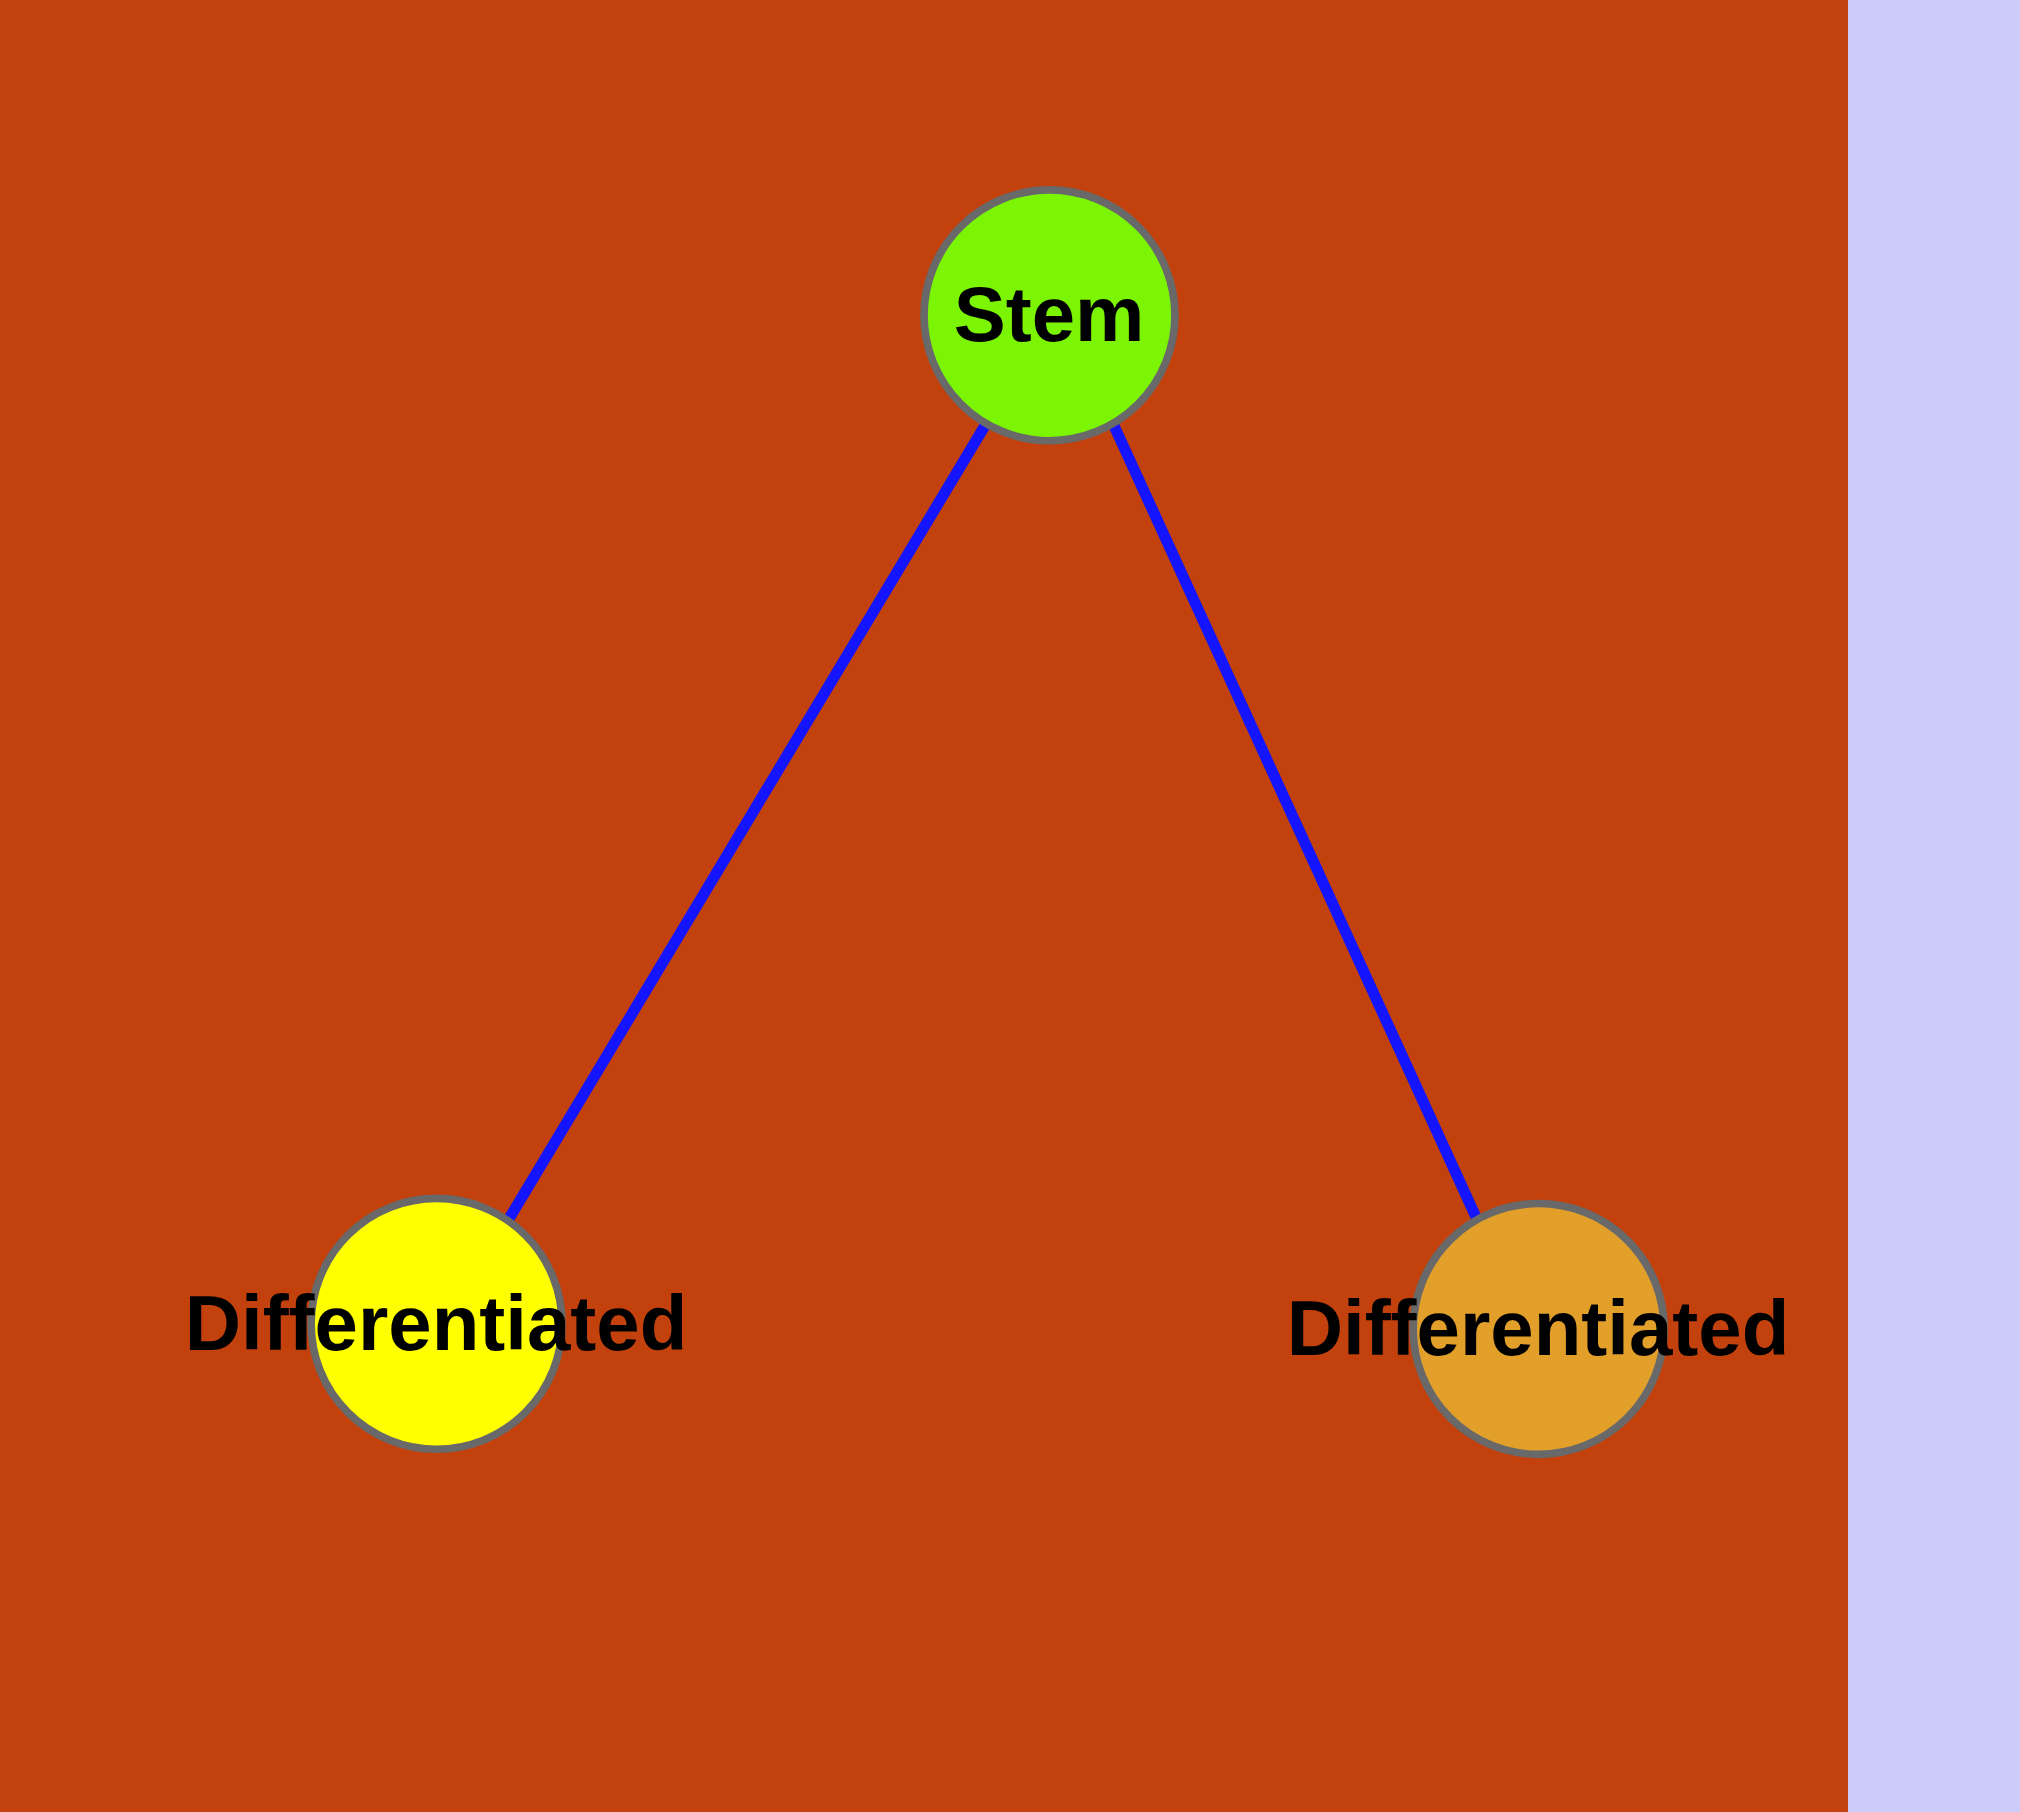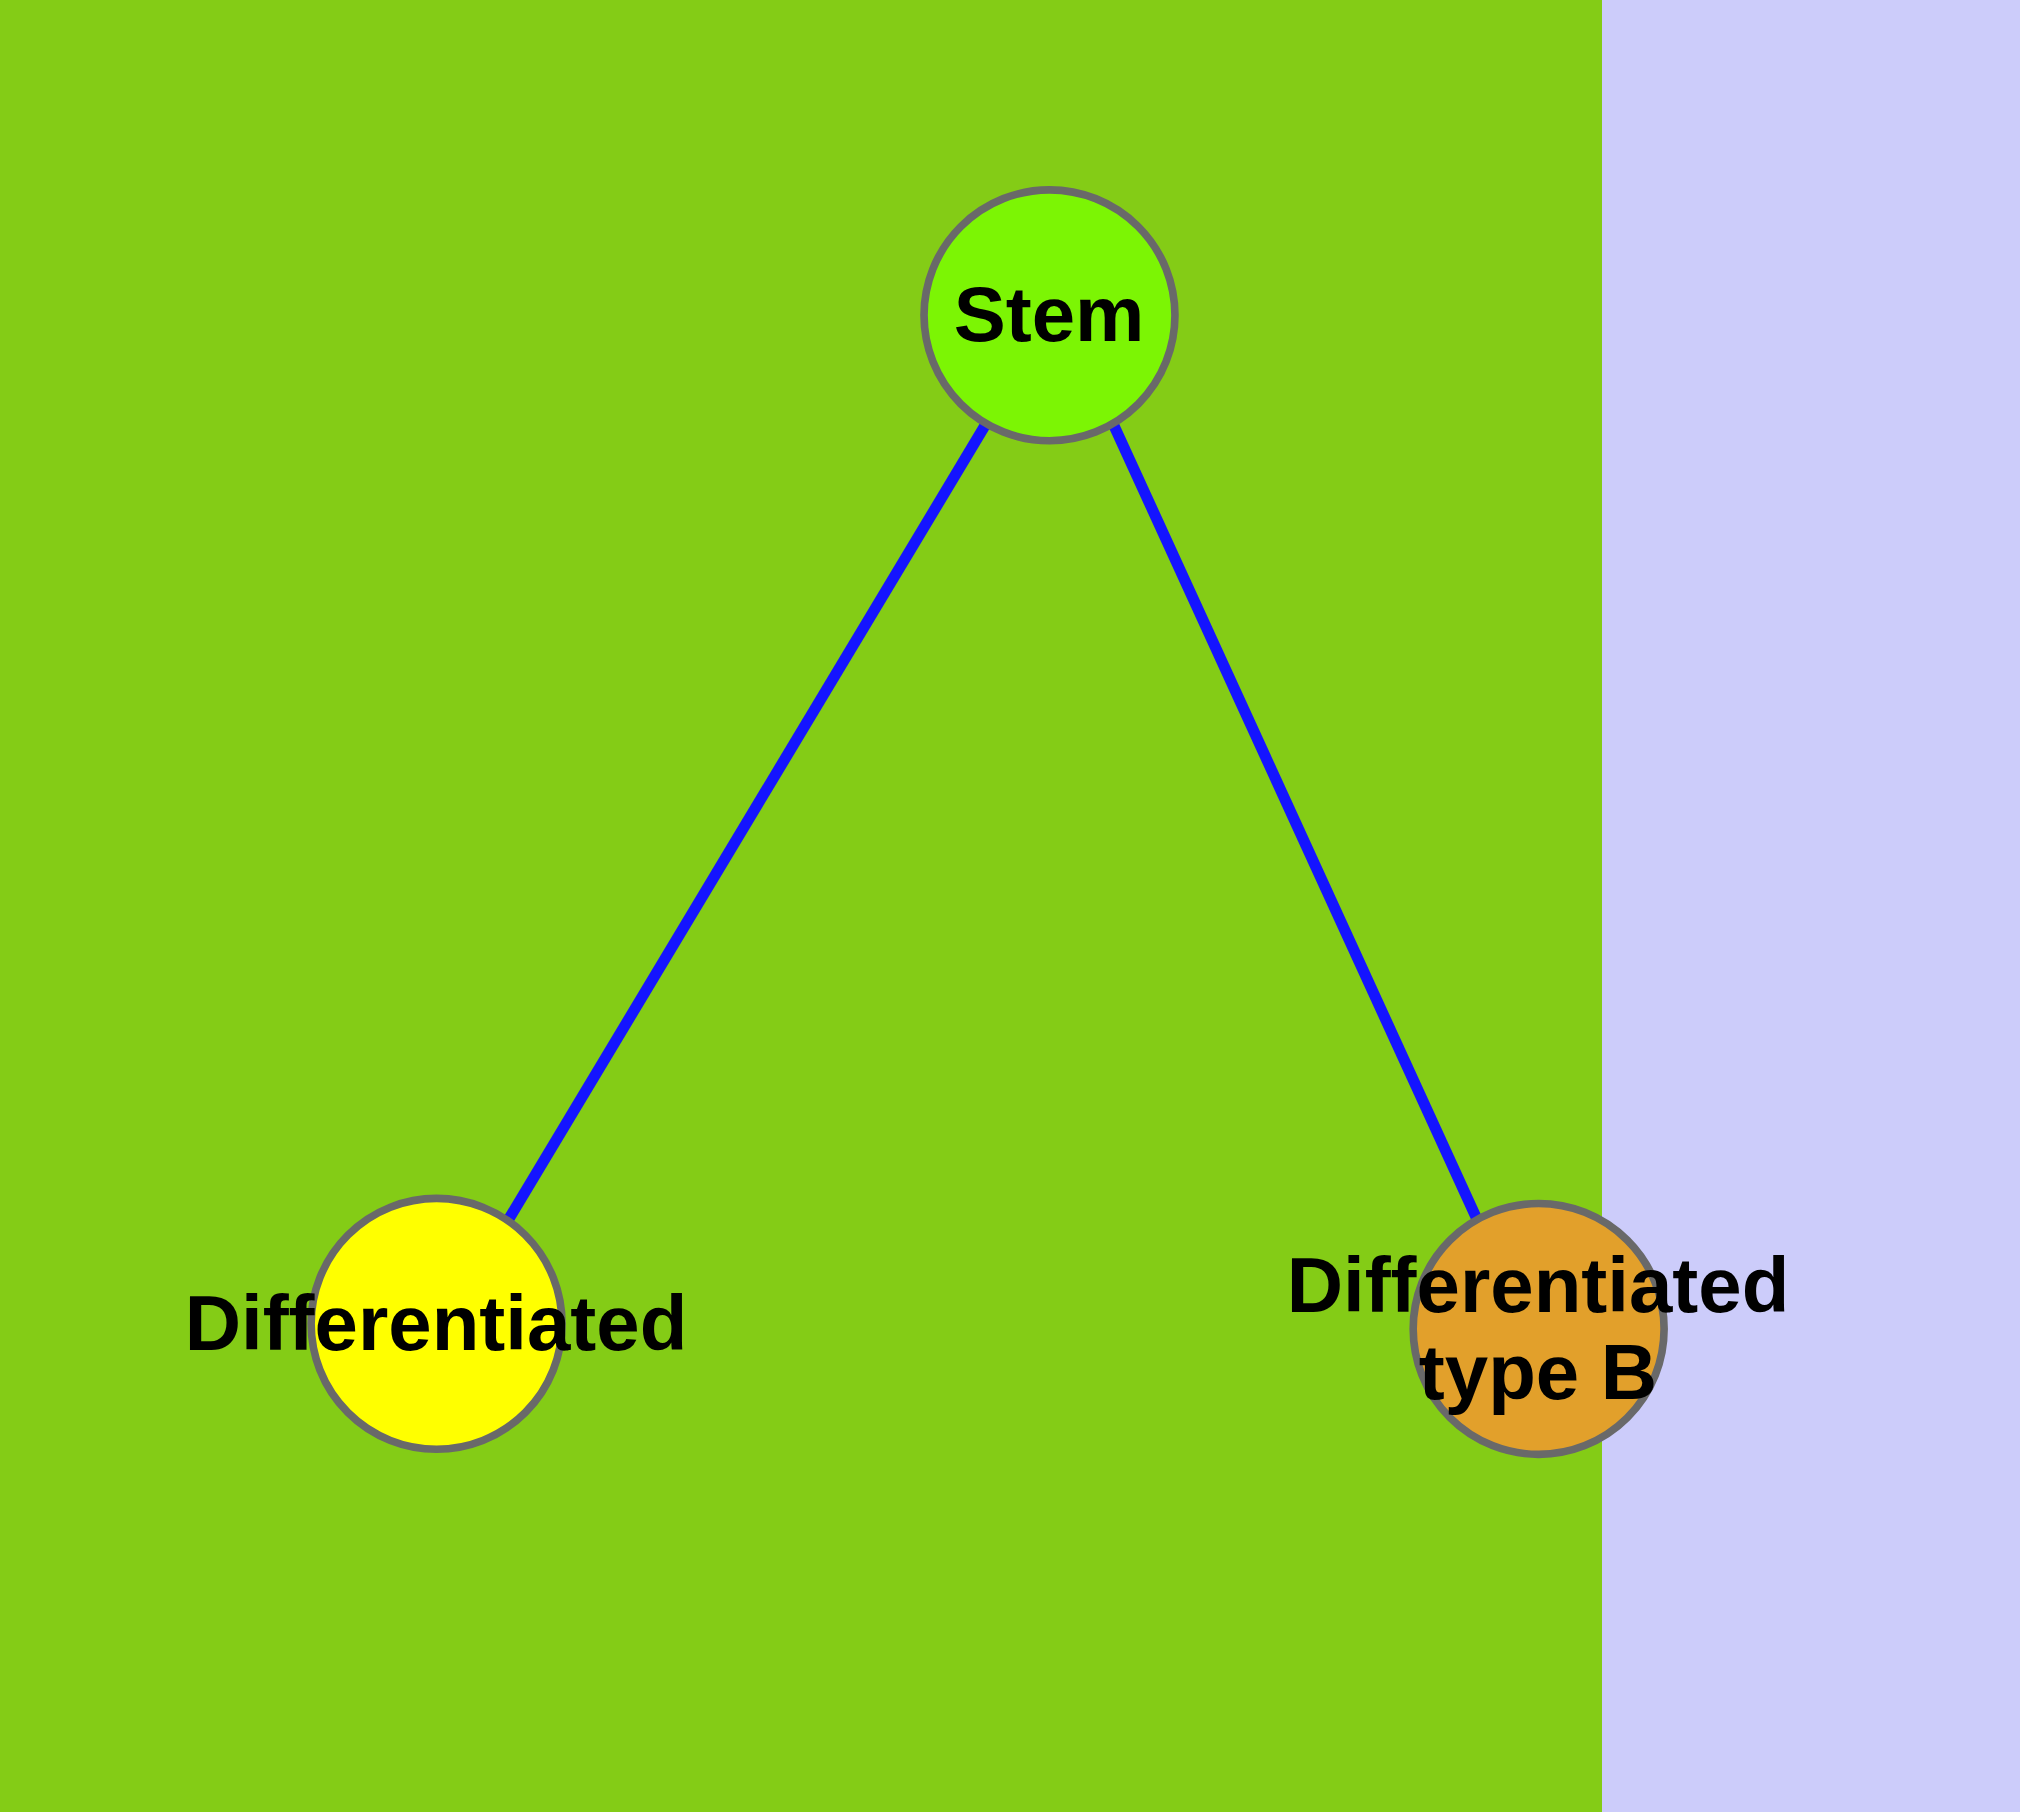--- a/index.html
+++ b/index.html
@@ -8,23 +8,23 @@
     background: #ccccfa;
   }
   body {
     width: 2021px;
     height: 1812px;
     overflow: hidden;
     font-family: "Liberation Sans", sans-serif;
   }
   #graph-canvas {
     position: relative;
-    width: 1602px;
+    width: 1848px;
     height: 1812px;
-    background: #84cc16;
+    background: #c2410c;
   }
   #graph-svg {
     position: absolute;
     left: 0;
     top: 0;
     width: 2021px;
     height: 1812px;
   }
   .node-label {
     position: absolute;
@@ -55,17 +55,16 @@
   </svg>
   <div id="labels-layer">
       <div class="node-label" style="left: 1049px; top: 315px; font-size: 78px; color: rgb(0, 0, 0);">
         <div>Stem</div>
       </div>
       <div class="node-label" style="left: 436px; top: 1324px; font-size: 78px; color: rgb(0, 0, 0);">
         <div>Differentiated</div>
       </div>
       <div class="node-label" style="left: 1538px; top: 1329px; font-size: 78px; color: rgb(0, 0, 0);">
         <div>Differentiated</div>
-        <div>type B</div>
       </div>
     </div>
 </div>
 
 
 </body></html>

